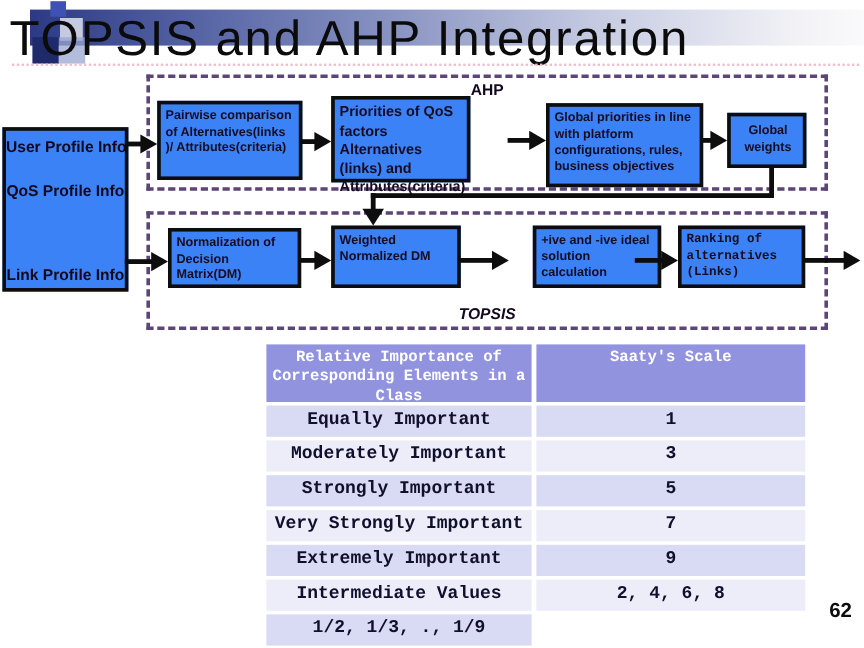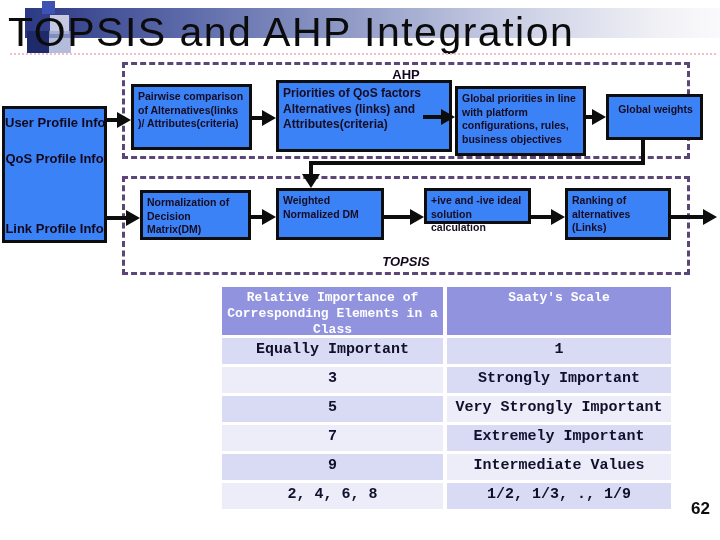--- a/index.html
+++ b/index.html
@@ -28,27 +28,27 @@
   .ahp-label{top:2px;}
   .topsis-label{bottom:3px;}
 
   .fbox{position:absolute;background:#3b82f6;border:3px solid #0d0d0d;color:#170c22;
     font-weight:bold;font-size:10.5px;line-height:1.3;padding:3px 2px 2px 4px;box-sizing:border-box;}
   .inputs-box{left:2px;top:106px;width:105px;height:137px;padding:0;}
   .input-label{position:absolute;left:0;width:100%;text-align:center;font-weight:bold;
     font-size:13px;color:#13081d;white-space:nowrap;}
 
   .b-pairwise{left:131px;top:84px;width:121px;height:66px;}
-  .b-priorities{left:276px;top:80px;width:176px;height:72px;font-size:12px;}
+  .b-priorities{left:276px;top:80px;width:116px;height:72px;font-size:12px;}
   .b-global-priorities{left:455px;top:86px;width:131px;height:70px;}
-  .b-global-weights{left:606px;top:94px;width:97px;height:46px;text-align:center;padding-top:6px;}
+  .b-global-weights{left:606px;top:94px;width:66px;height:46px;text-align:center;padding-top:6px;}
   .b-normalization{left:140px;top:190px;width:111px;height:50px;}
   .b-weighted{left:276px;top:188px;width:108px;height:52px;}
-  .b-ideal{left:424px;top:188px;width:107px;height:36px;}
-  .b-ranking{left:565px;top:188px;width:106px;height:52px;}
+  .b-ideal{left:444px;top:188px;width:107px;height:52px;}
+  .b-ranking{left:565px;top:188px;width:106px;height:52px;font-family:Liberation Mono, monospace;}
 
   .hline{position:absolute;height:4px;background:#0d0d0d;}
   .vline{position:absolute;width:4px;background:#0d0d0d;}
   .head-r{position:absolute;width:0;height:0;border-top:8px solid transparent;
     border-bottom:8px solid transparent;border-left:14px solid #0d0d0d;}
   .head-d{position:absolute;width:0;height:0;border-left:9px solid transparent;
     border-right:9px solid transparent;border-top:14px solid #0d0d0d;}
 
   
   .saaty-table{position:absolute;left:222px;top:287px;width:510px;display:grid;
@@ -145,20 +145,21 @@
     <div class="head-r" style="left:703px;top:209px"></div>
   </div>
 
   <div class="saaty-table">
     <div class="th">Relative Importance of Corresponding Elements in a Class</div>
     <div class="th">Saaty's  Scale</div>
 
     <div class="td row-dark">Equally Important</div>
     <div class="td row-dark">1</div>
 
+    <div class="td row-light">Moderately Important</div>
     <div class="td row-light">3</div>
 
     <div class="td row-dark">Strongly Important</div>
     <div class="td row-dark">5</div>
 
     <div class="td row-light">Very Strongly Important</div>
     <div class="td row-light">7</div>
 
     <div class="td row-dark">Extremely Important</div>
     <div class="td row-dark">9</div>

